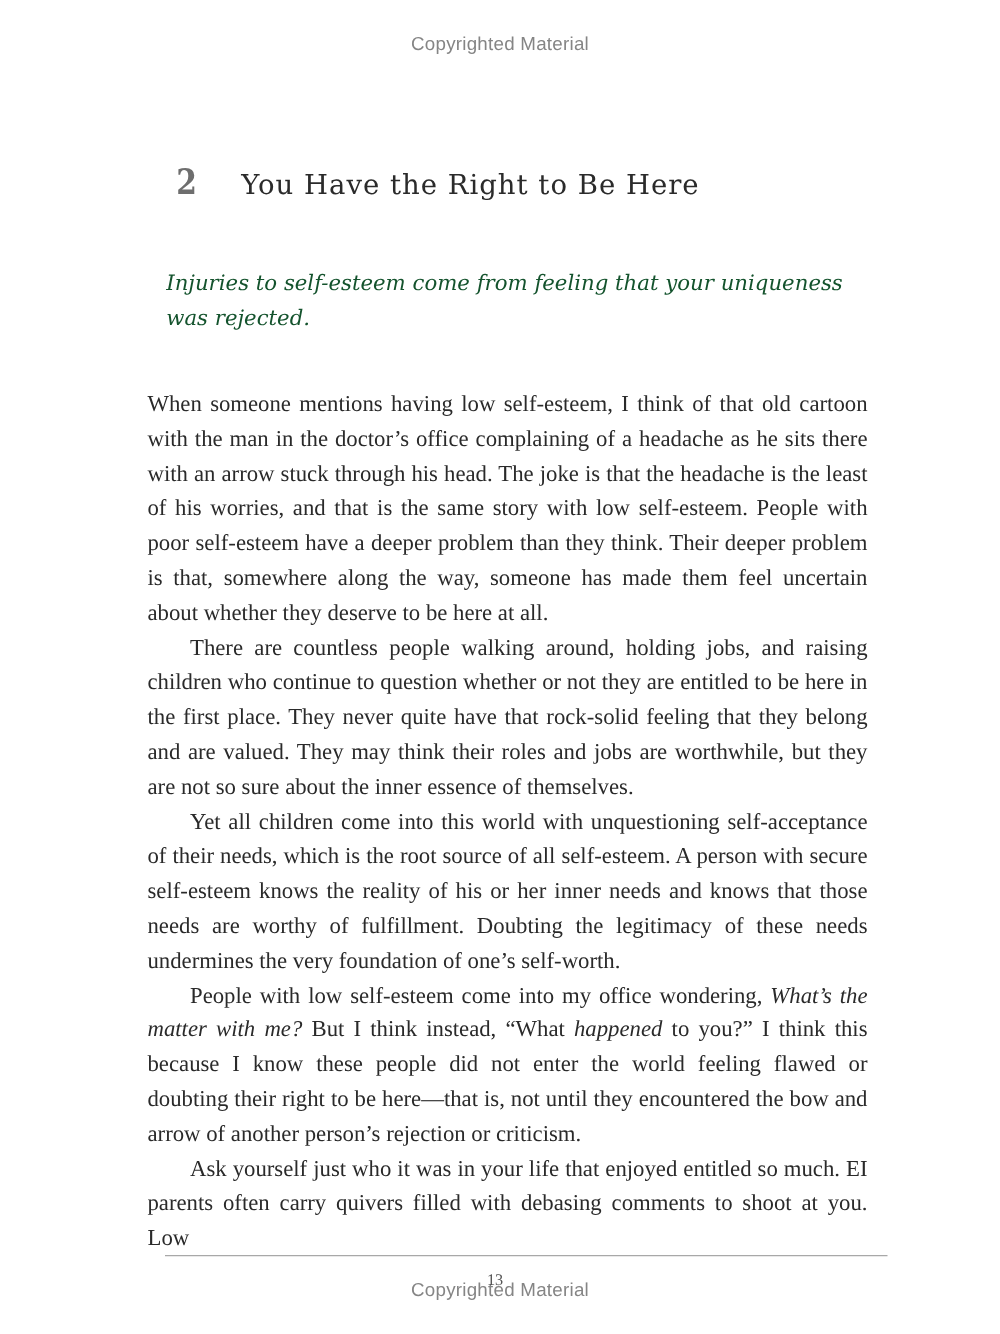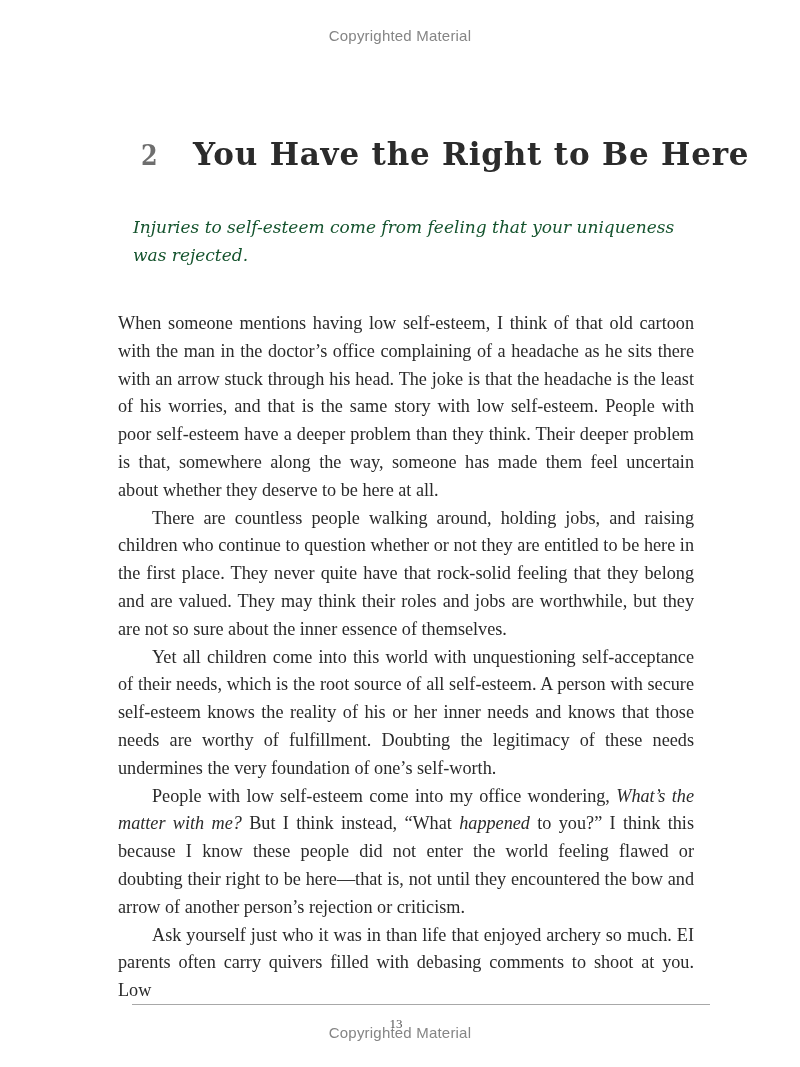--- a/index.html
+++ b/index.html
@@ -38,22 +38,22 @@
     }
     .chapter-number {
       font-size: 28px;
       font-weight: bold;
       color: #6e6e6e;
       width: 52px;
       transform: scaleX(0.85);
       transform-origin: left;
     }
     .chapter-title {
-      font-size: 31px;
-      font-weight: bold;
+      font-size: 22px;
+      font-weight: normal;
       color: #2b2b2b;
       letter-spacing: 0.8px;
       margin-top: 28px;
     }
 
     .epigraph {
       position: absolute;
       left: 133px;
       top: 213px;
       width: 560px;
@@ -117,18 +117,18 @@
   <span class="chapter-title">You Have the Right to Be Here</span>
 </div>
 
 <div class="epigraph">Injuries to self-esteem come from feeling that your uniqueness was rejected.</div>
 
 <div class="body-text">
   <p>When someone mentions having low self-esteem, I think of that old cartoon with the man in the doctor’s office complaining of a headache as he sits there with an arrow stuck through his head. The joke is that the headache is the least of his worries, and that is the same story with low self-esteem. People with poor self-esteem have a deeper problem than they think. Their deeper problem is that, somewhere along the way, someone has made them feel uncertain about whether they deserve to be here at all.</p>
   <p class="indent">There are countless people walking around, holding jobs, and raising children who continue to question whether or not they are entitled to be here in the first place. They never quite have that rock-solid feeling that they belong and are valued. They may think their roles and jobs are worthwhile, but they are not so sure about the inner essence of themselves.</p>
   <p class="indent">Yet all children come into this world with unquestioning self-acceptance of their needs, which is the root source of all self-esteem. A person with secure self-esteem knows the reality of his or her inner needs and knows that those needs are worthy of fulfillment. Doubting the legitimacy of these needs undermines the very foundation of one’s self-worth.</p>
   <p class="indent"><span>People with low self-esteem come into my office wondering, </span><em>What’s the matter with me?</em><span> But I think instead, “What </span><em>happened</em><span> to you?” I think this because I know these people did not enter the world feeling flawed or doubting their right to be here—that is, not until they encountered the bow and arrow of another person’s rejection or criticism.</span></p>
-  <p class="indent">Ask yourself just who it was in than life that enjoyed archery so much. EI parents often carry quivers filled with debasing comments to shoot at you. Low</p>
+  <p class="indent">Ask yourself just who it was in your life that enjoyed entitled so much. EI parents often carry quivers filled with debasing comments to shoot at you. Low</p>
 </div>
 
 <div class="footer-rule"></div>
 <div class="page-number">13</div>
 <div class="watermark bottom">Copyrighted Material</div>
 
 </body></html>

